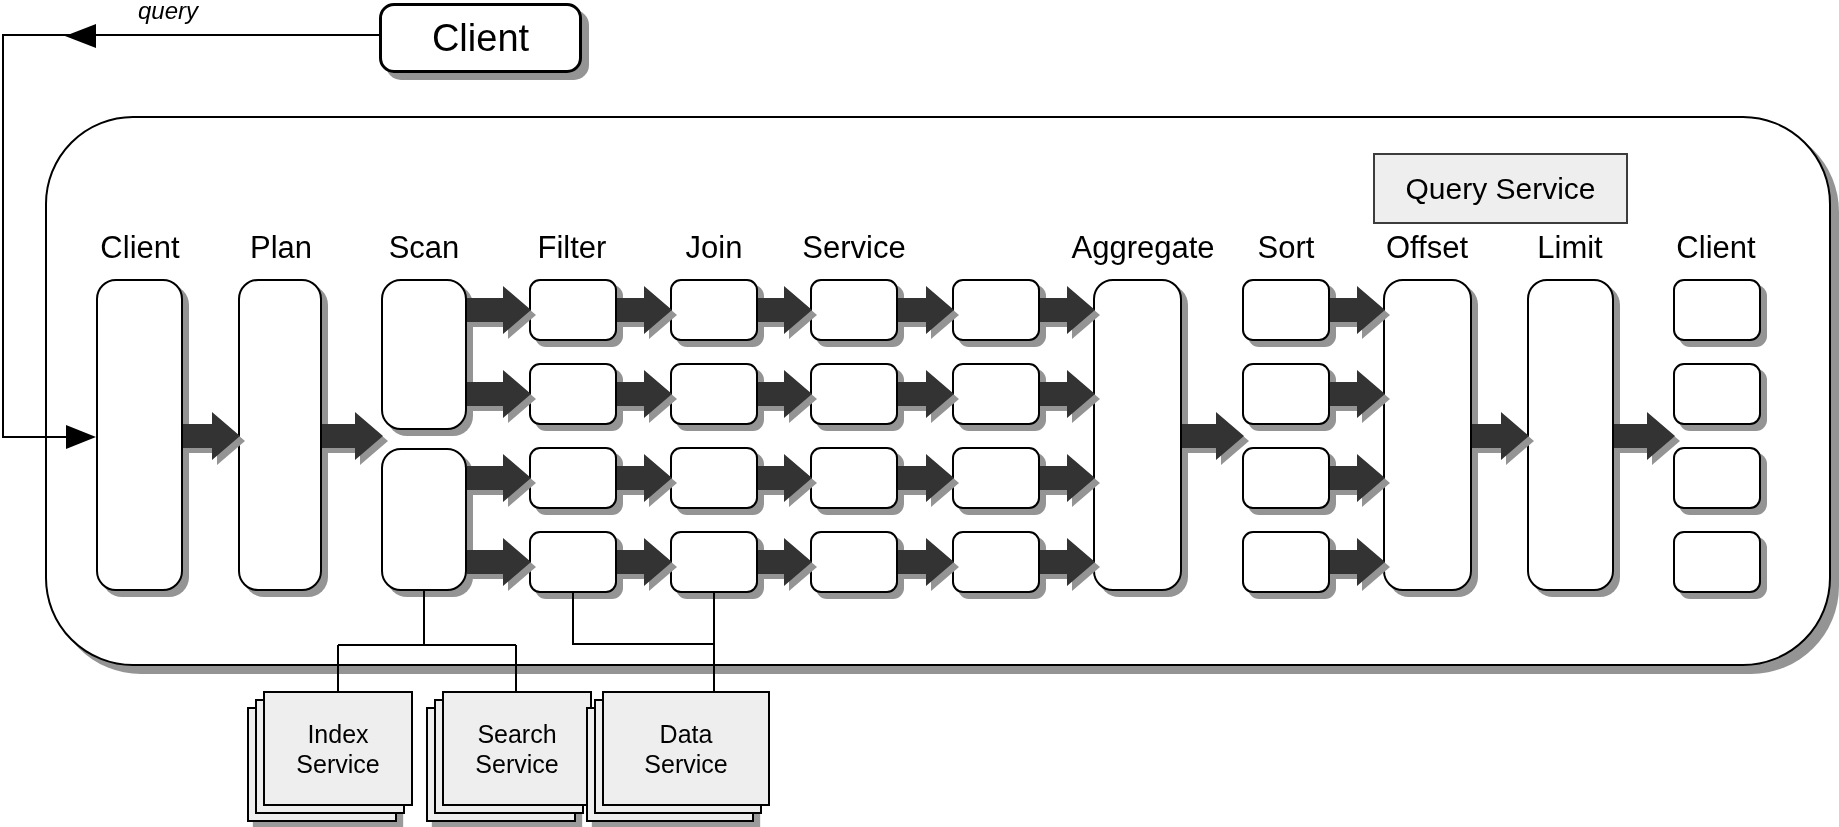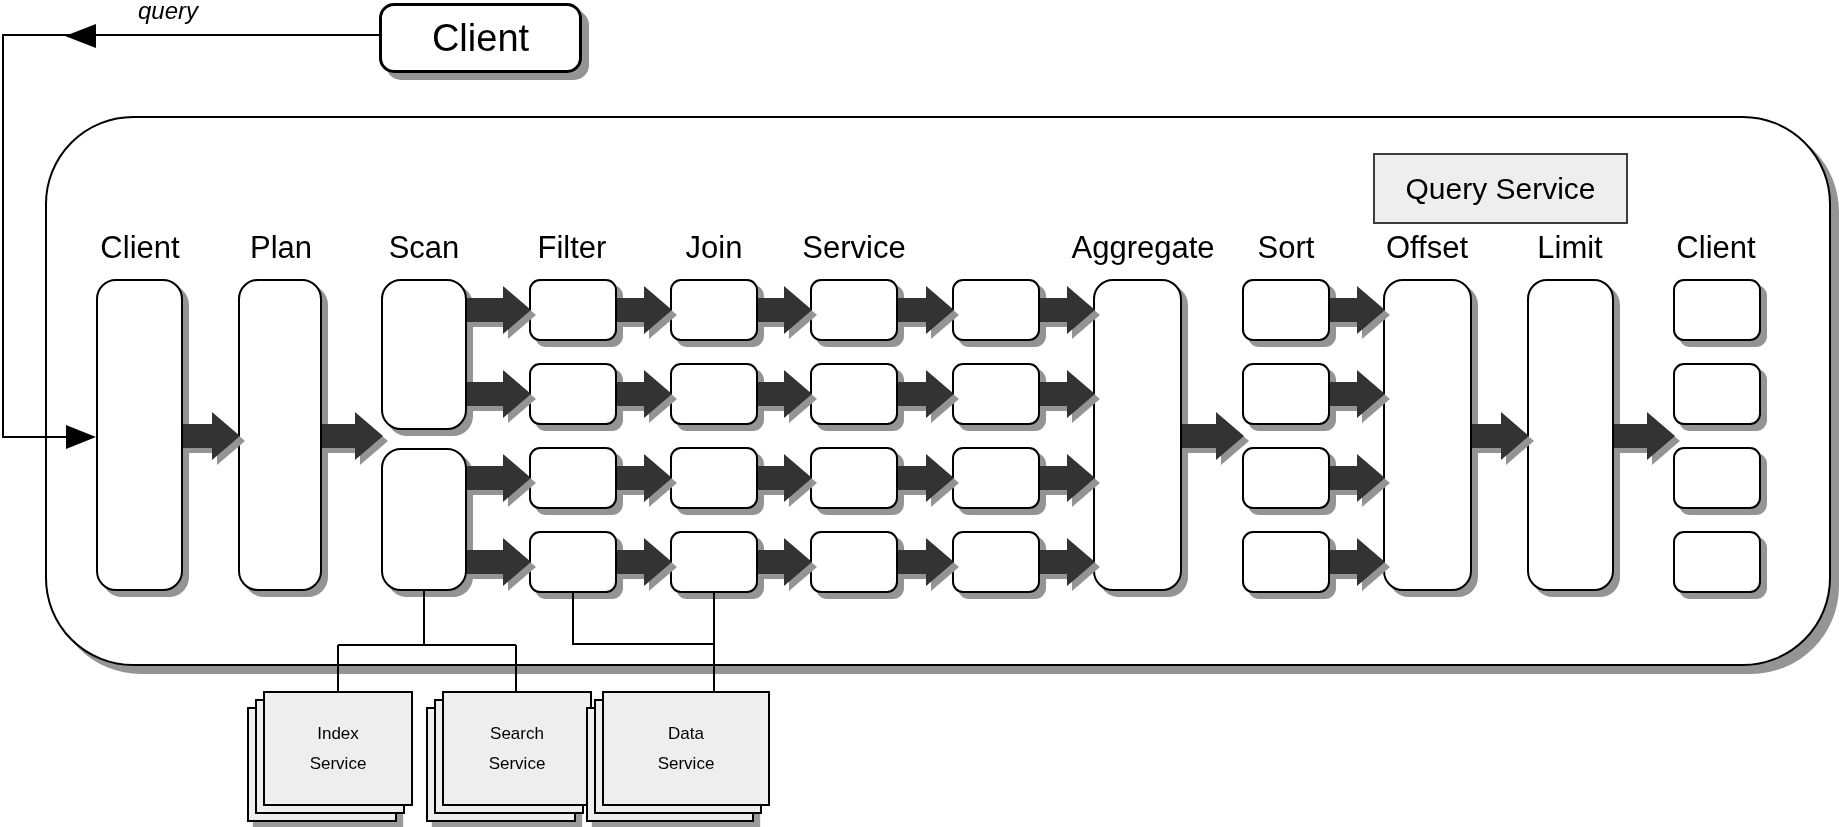--- a/index.html
+++ b/index.html
@@ -29,21 +29,21 @@
           font-size:38px;}
   .query-label{position:absolute;left:118px;top:-3px;width:100px;text-align:center;
                font-style:italic;font-size:24px;}
   
   .service{position:absolute;width:150px;height:115px;}
   .sheet{position:absolute;width:100%;height:100%;background:#eeeeee;
          border:2px solid #000;box-sizing:border-box;}
   .sheet.s3{left:-16px;top:16px;box-shadow:6px 6px 1px #9a9a9a;}
   .sheet.s2{left:-8px;top:8px;}
   .sheet.front{left:0;top:0;display:flex;flex-direction:column;align-items:center;
-               justify-content:center;font-size:17px;line-height:30px;text-align:right;}
+               justify-content:center;font-size:25px;line-height:30px;text-align:right;}
   svg.wires{position:absolute;left:0;top:0;pointer-events:none;}
 </style>
 </head>
 <body>
 
 <div id="canvas">
 
   <div class="client">Client</div>
   <div class="query-label">query</div>
 

